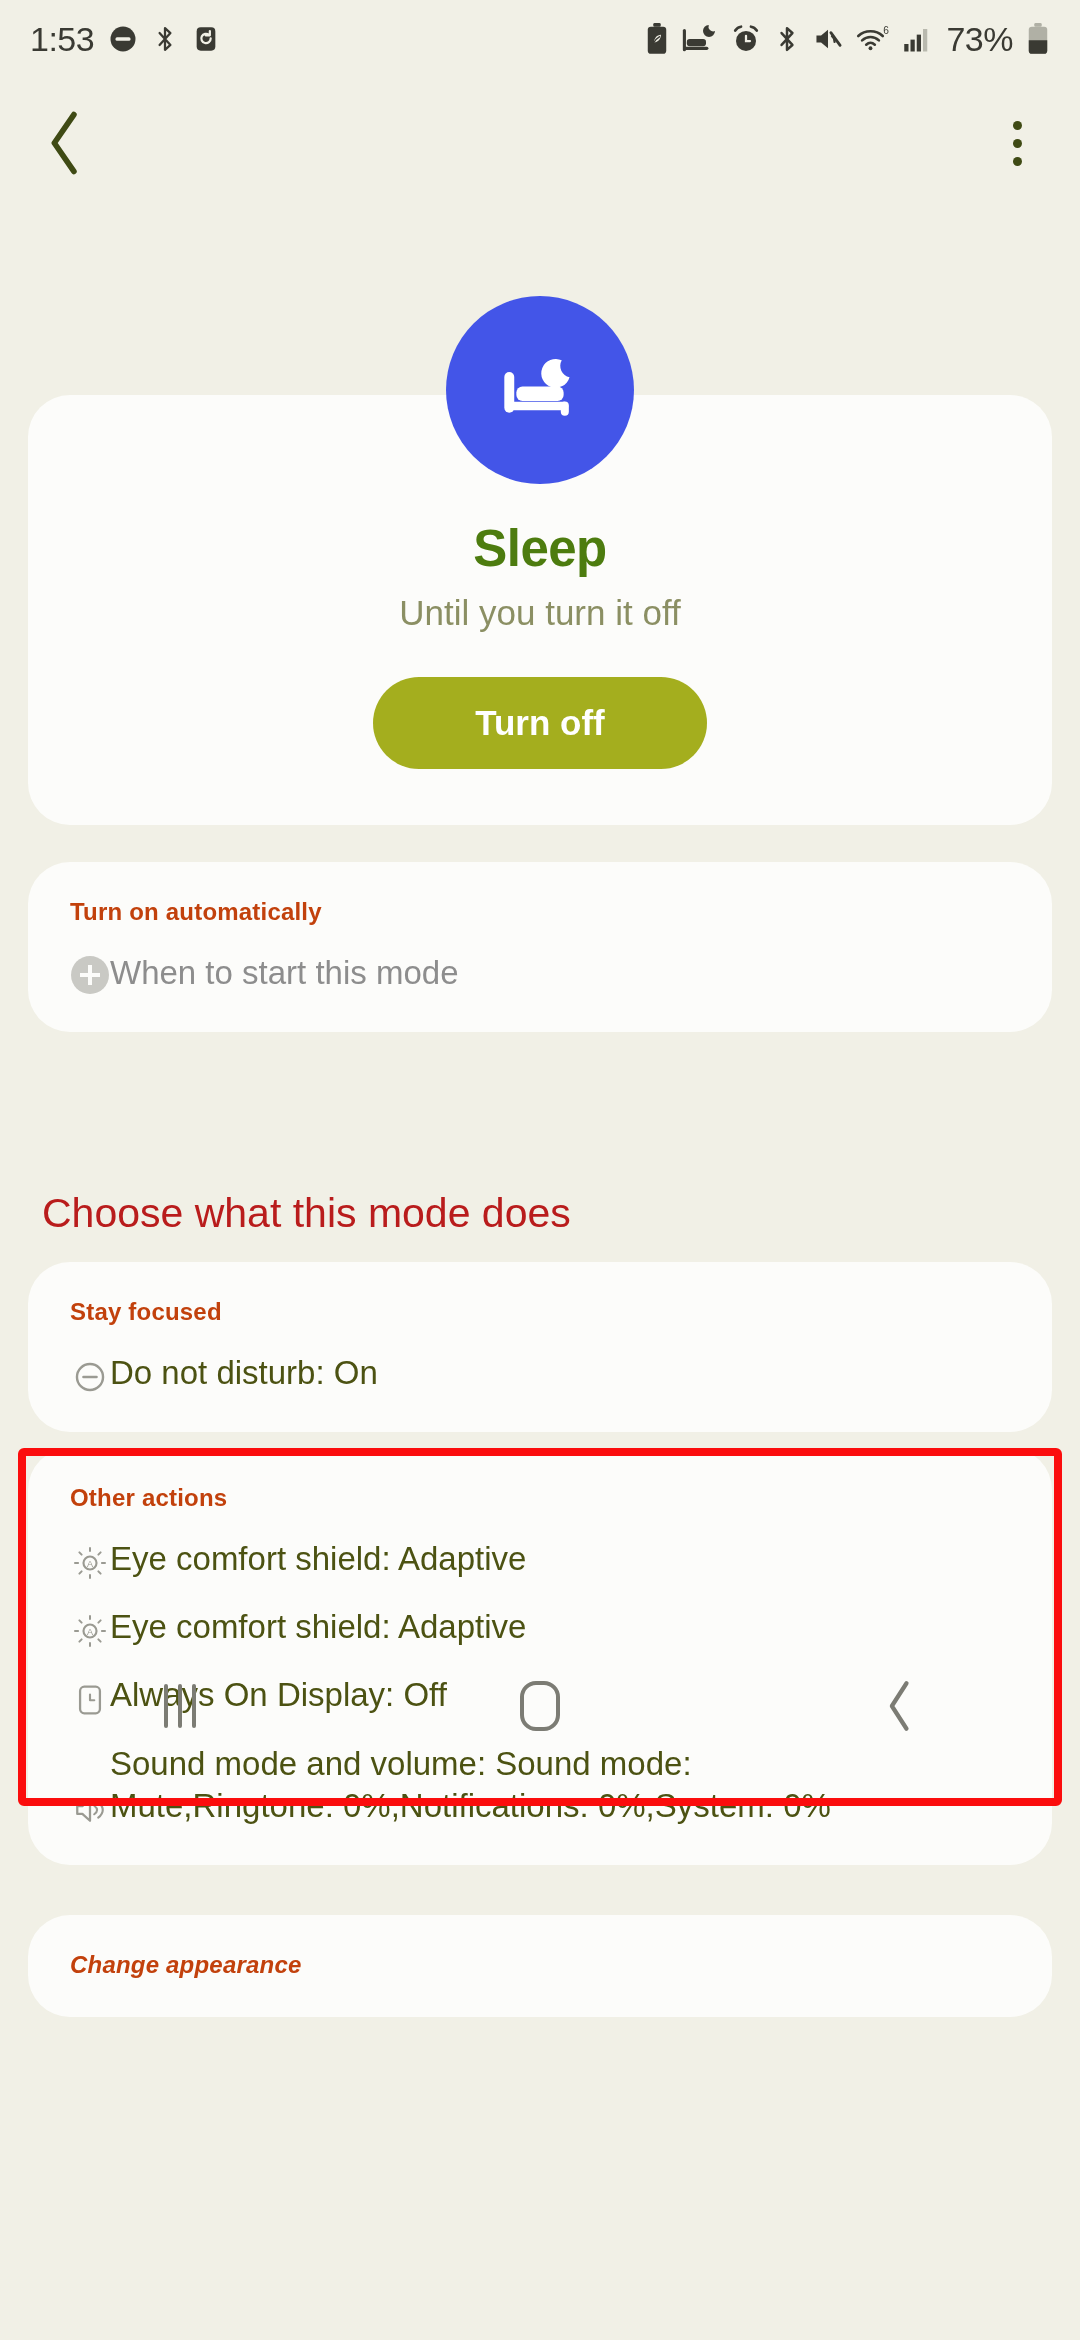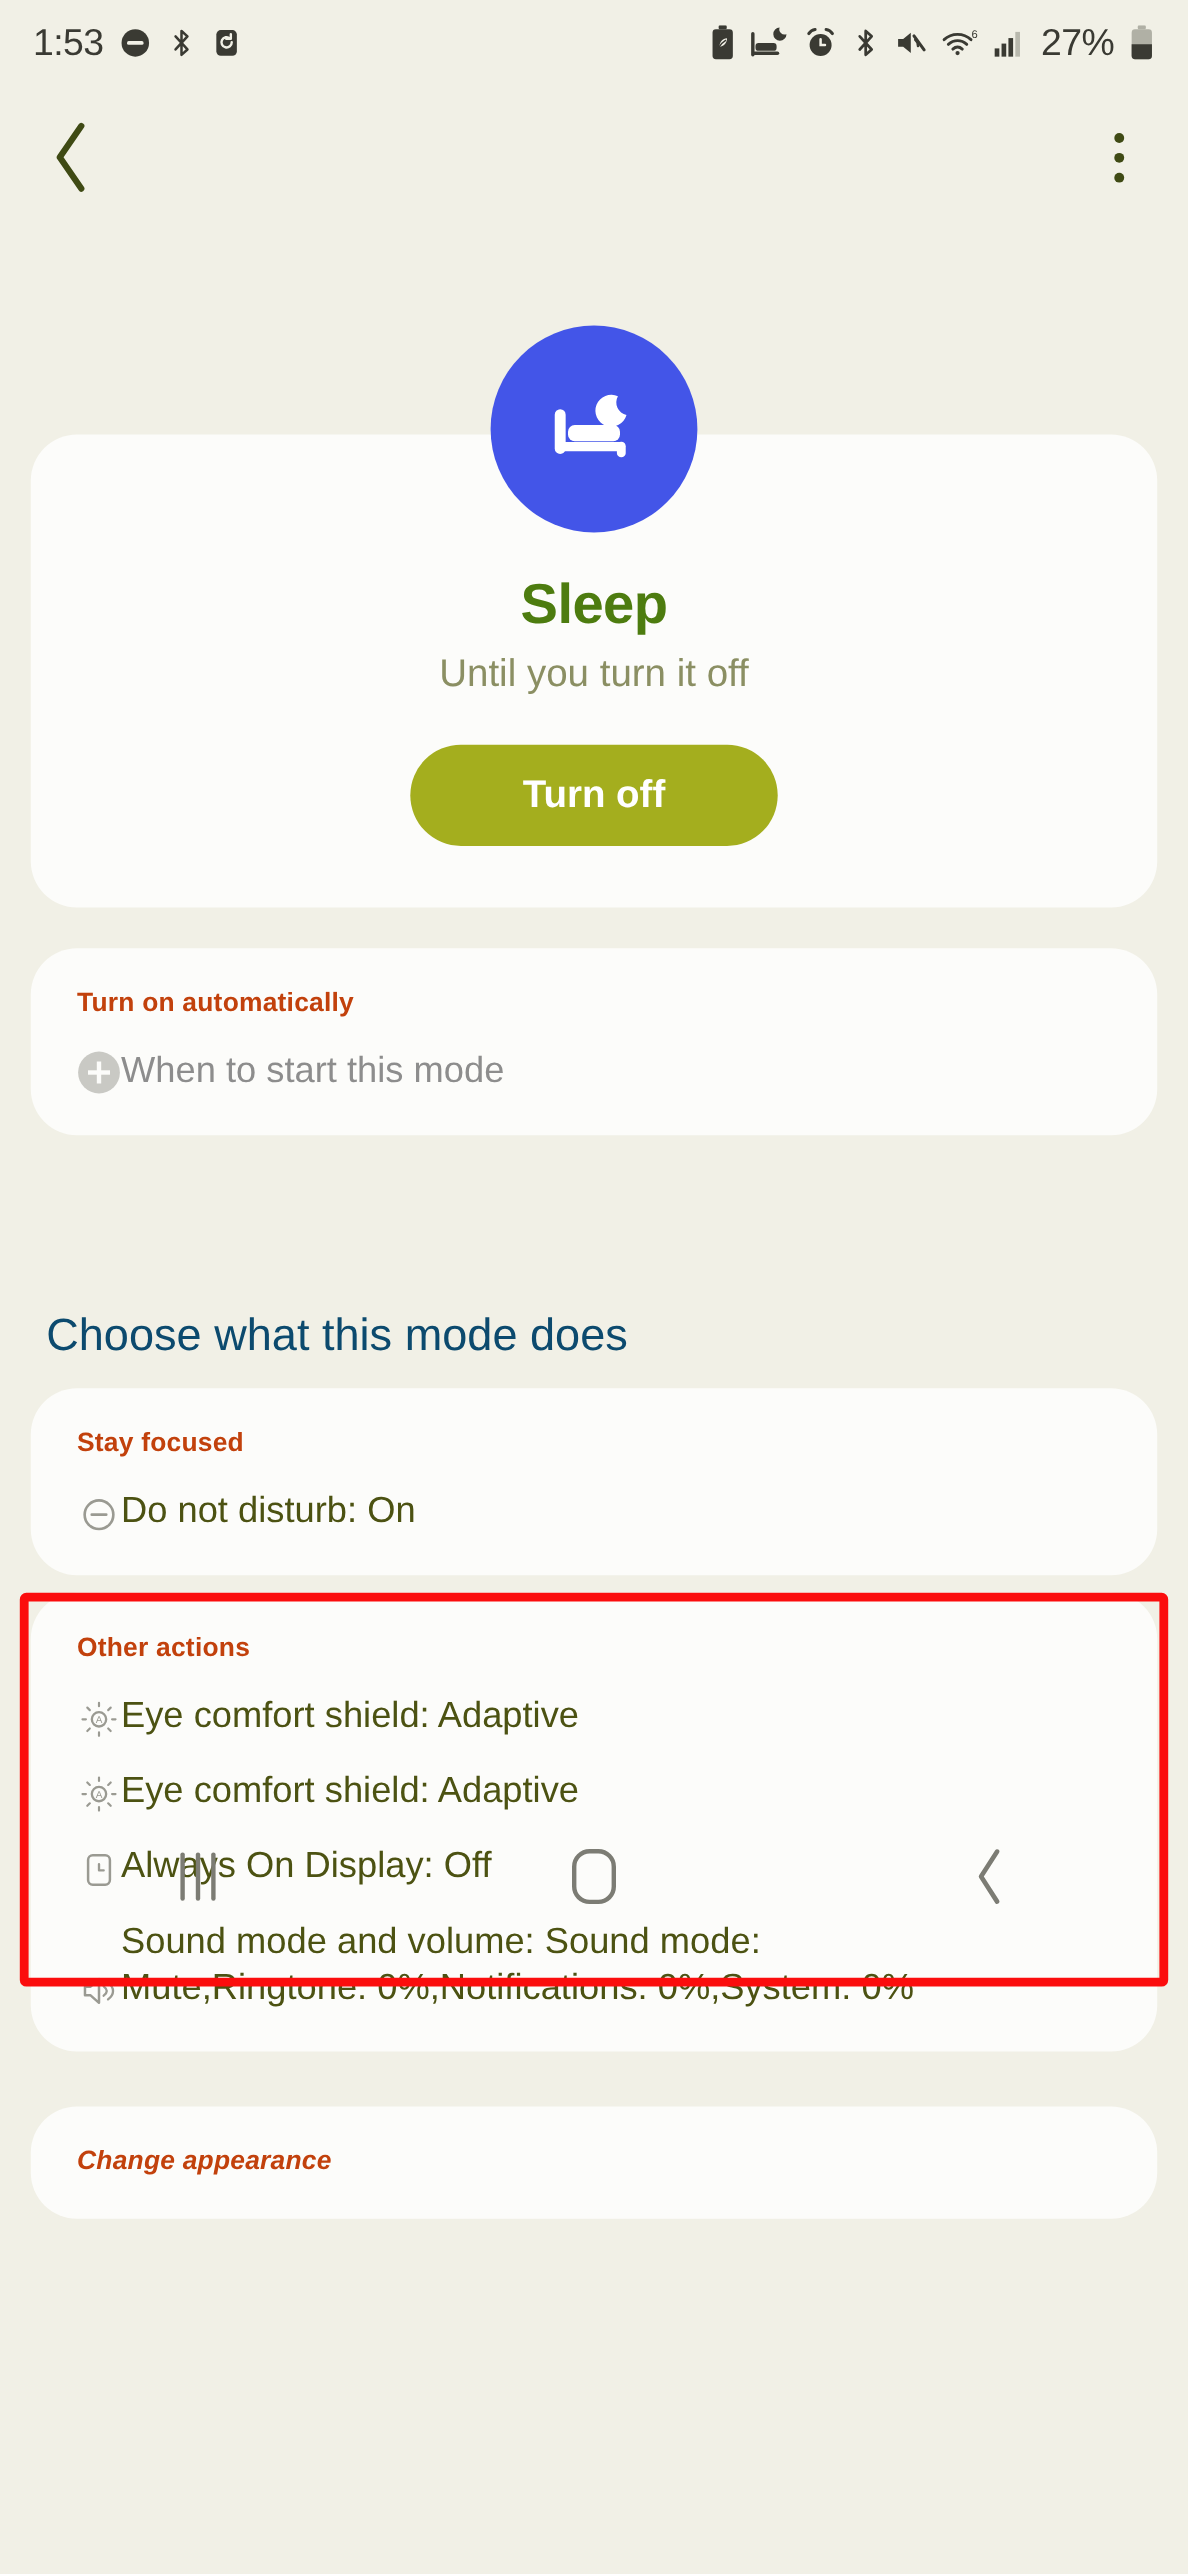--- a/index.html
+++ b/index.html
@@ -87,21 +87,21 @@
     border: none;
   }
 
   
   .sec-card { padding: 36px 42px 38px; }
   .sec-head {
     font-size: 24px; font-weight: bold; color: #c2410c;
     letter-spacing: 0.2px;
   }
   .sec-heading-plain {
-    font-size: 41px; color: #0c4a6e; padding: 0 42px;
+    font-size: 41px; color: #b91c1c; padding: 0 42px;
     font-weight: 400;
   }
   .row {
     display: flex; align-items: flex-end; 
     margin-top: 26px;
   }
   .row-icon { flex: 0 0 auto; width: 40px; display: flex; align-items: center; justify-content: center; }
   .row-label { font-size: 33px; color: #4c5212; line-height: 1.28; }
   .row-label.muted { color: #8d8d8d; }
 
@@ -220,21 +220,21 @@
           </svg>
       </span>
       <span class="sb-ic">
         <svg width="30" height="32" viewBox="0 0 24 22">
             <rect x="1" y="15" width="3.4" height="6" fill="#3a3a33"></rect>
             <rect x="6" y="11.5" width="3.4" height="9.5" fill="#3a3a33"></rect>
             <rect x="11" y="7.5" width="3.4" height="13.5" fill="#3a3a33"></rect>
             <rect x="16" y="3" width="3.4" height="18" fill="#b9b9ae"></rect>
           </svg>
       </span>
-      <span class="sb-pct">27%</span>
+      <span class="sb-pct">73%</span>
       <span class="sb-ic">
         <svg width="24" height="32" viewBox="0 0 18 26">
             <rect x="6" y="0" width="6" height="3" rx="1" fill="#b0b0a5"></rect>
             <rect x="1.5" y="3" width="15" height="22" rx="2.5" fill="#b0b0a5"></rect>
             <path d="M1.5 14h15v8.5a2.5 2.5 0 0 1-2.5 2.5H4a2.5 2.5 0 0 1-2.5-2.5z" fill="#3a3a33"></path>
           </svg>
       </span>
     </div>
   </div>
 

